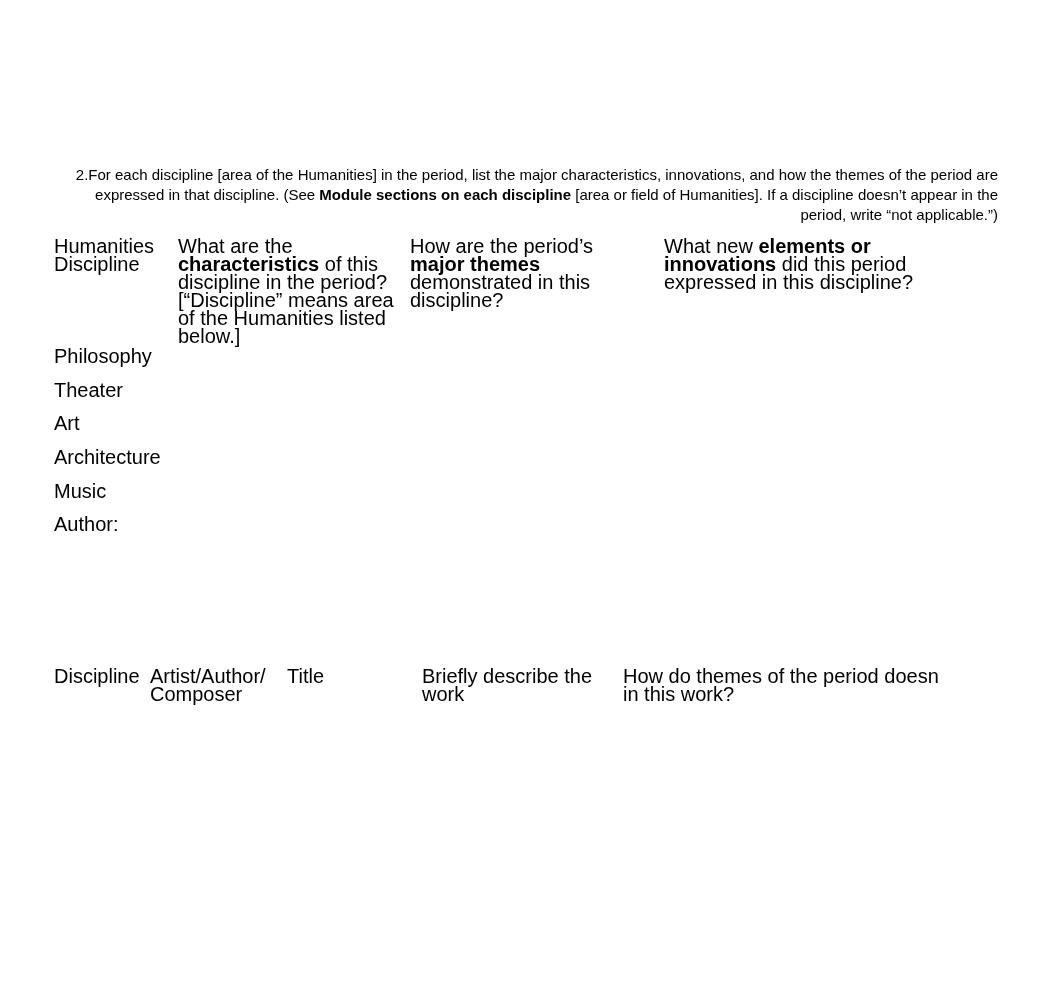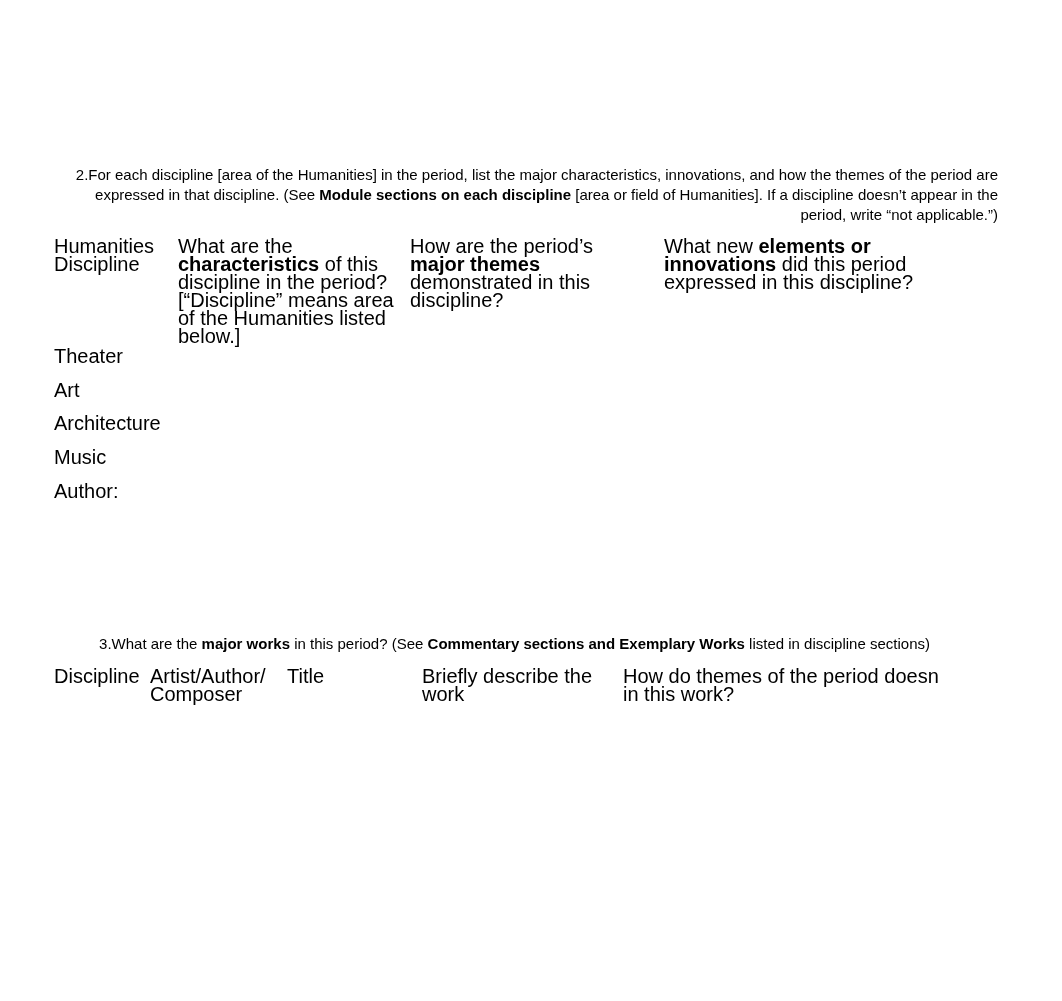--- a/index.html
+++ b/index.html
@@ -134,20 +134,26 @@
         <td>
           <div><span>How are the period’s  </span><b>major themes</b><span> demonstrated in this discipline?</span></div>
         </td>
         <td>
           <div><span>What new </span><b>elements or innovations</b><span> did this period expressed in this discipline?</span></div>
         </td>
       </tr>
     </thead>
     <tbody>
       <tr>
+        <td>Philosophy</td>
+        <td></td>
+        <td></td>
+        <td></td>
+      </tr>
+      <tr>
         <td>Theater</td>
         <td></td>
         <td></td>
         <td></td>
       </tr>
       <tr>
         <td>Art</td>
         <td></td>
         <td></td>
         <td></td>
@@ -166,23 +172,20 @@
       </tr>
       <tr>
         <td>Author:</td>
         <td></td>
         <td></td>
         <td></td>
       </tr>
     </tbody>
   </table>
 
-  <p class="question" id="question-3">
-    <span class="q-num">3.</span><span class="q-body"><span>What are the </span><b>major works</b><span> in this period?   (See </span><b>Commentary sections and Exemplary Works</b><span> listed in discipline sections)</span></span>
-  </p>
 
   <table class="worksheet-table" id="works-table">
     <colgroup>
       <col class="w1">
         <col class="w2">
         <col class="w3">
         <col class="w4">
         <col class="w5">
     </colgroup>
     <thead>

